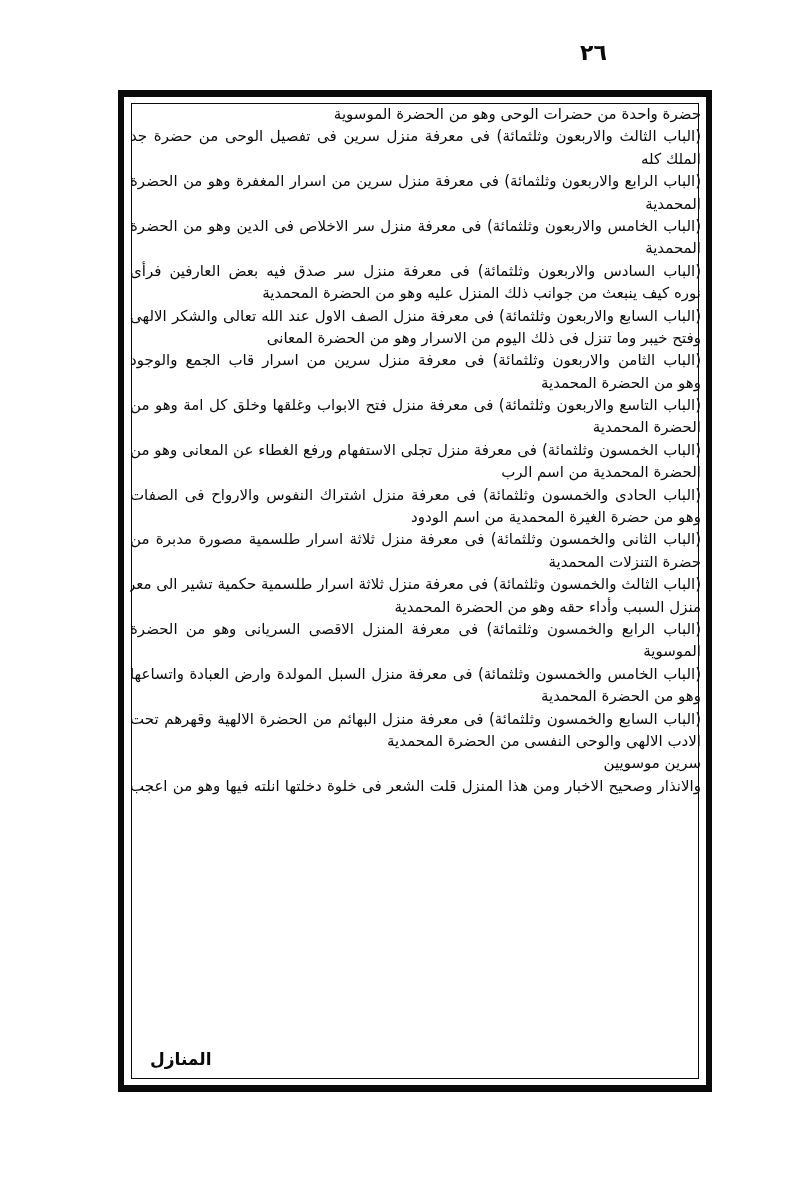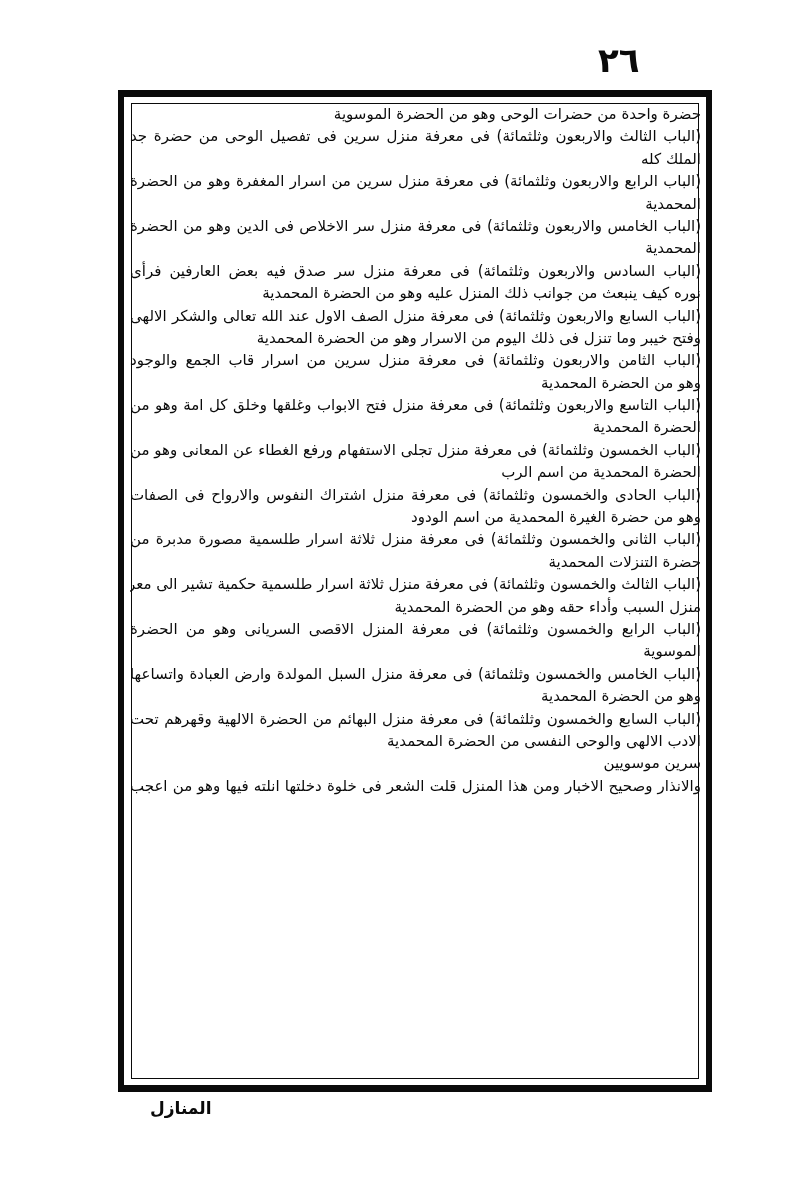--- a/index.html
+++ b/index.html
@@ -1,28 +1,28 @@
 <!DOCTYPE html>
 <html><head>
 <meta charset="utf-8">
 <style>
   html, body { margin:0; padding:0; background:#ffffff; }
   body { width:800px; height:1196px; position:relative; overflow:hidden;
          font-family:"DejaVu Sans", sans-serif; color:#0a0a0a; }
-  .page-number { position:absolute; left:598px; top:40px; font-size:34px; font-weight:bold; }
+  .page-number { position:absolute; left:580px; top:40px; font-size:22px; font-weight:bold; }
   .frame-outer { position:absolute; left:118px; top:90px; width:594px; height:1002px;
          border-left:6px solid #0a0a0a; border-right:6px solid #0a0a0a;
          border-top:7px solid #0a0a0a; border-bottom:7px solid #0a0a0a; box-sizing:border-box; }
   .frame-inner { position:absolute; left:7px; top:6px; right:7px; bottom:6px;
          border:1.5px solid #0a0a0a; box-sizing:border-box; }
   .text-block { position:absolute; left:130px; top:103px; width:571px; direction:rtl; }
   .line { display:block; height:22.4px; line-height:22.4px; font-size:15px; white-space:nowrap;
           text-align:justify; text-align-last:justify; overflow:hidden; }
   .line.short { text-align-last:right; }
-  .catchword { position:absolute; left:150px; top:1098px; font-size:17px; font-weight:bold; direction:rtl; }
+  .catchword { position:absolute; left:150px; top:1049px; font-size:17px; font-weight:bold; direction:rtl; }
 </style>
 </head>
 <body>
 
 <div class="page-number">٢٦</div>
 
 <div class="frame-outer">
   <div class="frame-inner"></div>
 </div>
 
@@ -30,21 +30,21 @@
     <span class="line short">حضرة واحدة من حضرات الوحى وهو من الحضرة الموسوية</span>
     <span class="line">(الباب الثالث والاربعون وثلثمائة) فى معرفة منزل سرين فى تفصيل الوحى من حضرة جد</span>
     <span class="line short">الملك كله</span>
     <span class="line">(الباب الرابع والاربعون وثلثمائة) فى معرفة منزل سرين من اسرار المغفرة وهو من الحضرة</span>
     <span class="line short">المحمدية</span>
     <span class="line">(الباب الخامس والاربعون وثلثمائة) فى معرفة منزل سر الاخلاص فى الدين وهو من الحضرة</span>
     <span class="line short">المحمدية</span>
     <span class="line">(الباب السادس والاربعون وثلثمائة) فى معرفة منزل سر صدق فيه بعض العارفين فرأى</span>
     <span class="line short">نوره كيف ينبعث من جوانب ذلك المنزل عليه وهو من الحضرة المحمدية</span>
     <span class="line">(الباب السابع والاربعون وثلثمائة) فى معرفة منزل الصف الاول عند الله تعالى والشكر الالهى</span>
-    <span class="line short">وفتح خيبر وما تنزل فى ذلك اليوم من الاسرار وهو من الحضرة المحمدية</span>
+    <span class="line short">وفتح خيبر وما تنزل فى ذلك اليوم من الاسرار وهو من الحضرة المعانى</span>
     <span class="line">(الباب الثامن والاربعون وثلثمائة) فى معرفة منزل سرين من اسرار قاب الجمع والوجود</span>
     <span class="line short">وهو من الحضرة المحمدية</span>
     <span class="line">(الباب التاسع والاربعون وثلثمائة) فى معرفة منزل فتح الابواب وغلقها وخلق كل امة وهو من</span>
     <span class="line short">الحضرة المحمدية</span>
     <span class="line">(الباب الخمسون وثلثمائة) فى معرفة منزل تجلى الاستفهام ورفع الغطاء عن المعانى وهو من</span>
     <span class="line short">الحضرة المحمدية من اسم الرب</span>
     <span class="line">(الباب الحادى والخمسون وثلثمائة) فى معرفة منزل اشتراك النفوس والارواح فى الصفات</span>
     <span class="line short">وهو من حضرة الغيرة المحمدية من اسم الودود</span>
     <span class="line">(الباب الثانى والخمسون وثلثمائة) فى معرفة منزل ثلاثة اسرار طلسمية مصورة مدبرة من</span>
     <span class="line short">حضرة التنزلات المحمدية</span>

